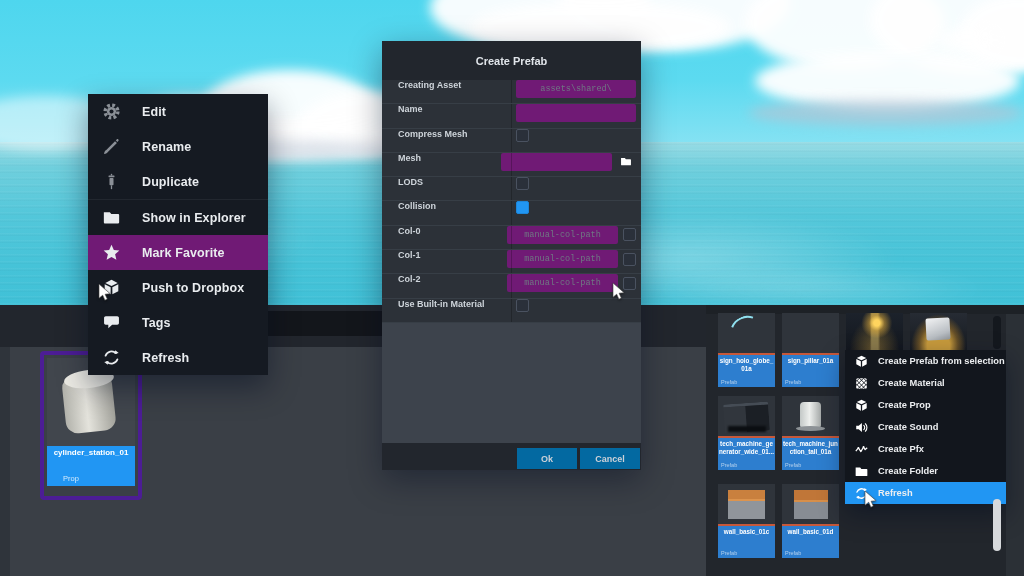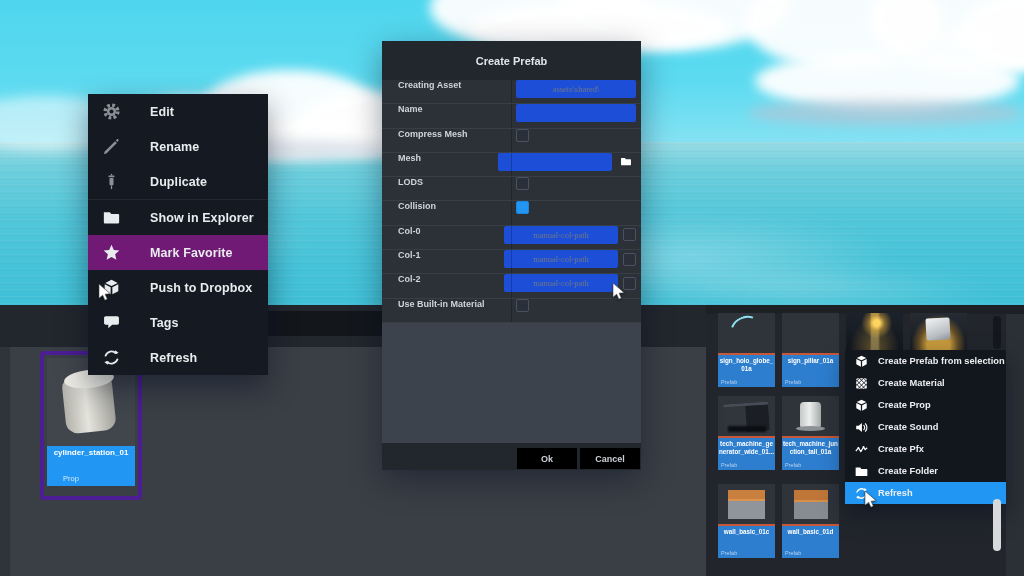--- a/index.html
+++ b/index.html
@@ -80,21 +80,21 @@
   .thumb-machine-junction::before{content:"";position:absolute;left:18px;top:6px;width:21px;height:26px;border-radius:4px 4px 3px 3px;
     background:linear-gradient(90deg,#c3c8c7,#edefed 45%,#a6aaa9)}
   .thumb-machine-junction::after{content:"";position:absolute;left:14px;top:30px;width:29px;height:5px;border-radius:50%;background:#8d9296}
   .thumb-wall-basic-c,.thumb-wall-basic-d{background:linear-gradient(180deg,#14171c,#191d23)}
   .thumb-wall-basic-c::before,.thumb-wall-basic-d::before{content:"";position:absolute;left:10px;top:6px;width:37px;height:29px;
     background:linear-gradient(180deg,#c9803e 0 32%,#dc944e 32% 37%,#90959b 39% 100%)}
   .thumb-wall-basic-d::before{left:12px;width:34px;background:linear-gradient(180deg,#c07638 0 35%,#d78f4a 35% 40%,#878c93 42% 100%)}
 
   
   .menu-left{left:88px;top:94px;width:180px;background:#151a22;z-index:20;box-shadow:0 12px 28px rgba(0,10,30,.45)}
-  .mitem{height:35px;display:flex;align-items:center;padding-left:12px;gap:28px;
+  .mitem{height:35px;display:flex;align-items:center;padding-left:12px;gap:20px;
     font-size:12.5px;font-weight:600;color:#e9ecef;letter-spacing:.1px}
   .mitem .ic{width:22px;display:flex;justify-content:center;align-items:center}
   .mitem .ic svg{width:17px;height:17px}
   .mitem.dim .ic{color:#8b9097}
   .mitem.hl{background:#701a75}
   .mitem.sep{border-top:1px solid rgba(255,255,255,.06)}
 
   .menu-right{left:845px;top:350px;width:161px;background:#12161d;z-index:20;box-shadow:0 10px 24px rgba(0,10,30,.45)}
   .rmitem{height:22px;display:flex;align-items:center;padding-left:8px;gap:8px;
     font-size:9.3px;font-weight:600;color:#eceef0;white-space:nowrap}
@@ -104,31 +104,31 @@
 
   
   .dialog{left:382px;top:41px;width:259px;height:429px;background:#2c3138;z-index:15;box-shadow:0 10px 30px rgba(0,10,30,.4)}
   .dlg-header{height:39px;display:flex;align-items:center;justify-content:center;background:#22262d;
     font-size:11px;font-weight:bold;color:#e1e5ea}
   .dlg-body{position:absolute;left:0;right:0;top:39px;height:243px}
   .dlg-row{height:24.3px;box-sizing:border-box;display:flex;align-items:flex-start;border-bottom:1px solid #373e46;position:relative}
   .dlg-row::before{content:"";position:absolute;left:129px;top:0;bottom:0;width:1px;background:rgba(0,0,0,.22)}
   .dlg-label{width:114px;padding-left:16px;font-size:9px;font-weight:bold;color:#ced4da;white-space:nowrap}
   .dlg-value{flex:1;display:flex;align-items:center;padding-left:4px;padding-right:5px}
-  .dlg-input{height:16px;background:#1d4ed8;border:0;border-radius:2px;flex:1;min-width:0;
-    font-family:Liberation Serif, serif;font-size:8.5px;color:#aab1ba;text-align:center;outline:none}
+  .dlg-input{height:16px;background:#701a75;border:0;border-radius:2px;flex:1;min-width:0;
+    font-family:Liberation Mono, monospace;font-size:8.5px;color:#aab1ba;text-align:center;outline:none}
   .dlg-input::placeholder{color:#6f7883}
   .cb{width:13px;height:13px;box-sizing:border-box;border-radius:2px;background:#2a303a;border:1px solid #4a5260;flex:none}
   .cb.on{background:#2196f3;border-color:#1d86da}
   .browse{width:20px;height:16px;display:flex;align-items:center;justify-content:center;color:#fff;flex:none;margin-left:4px}
   .browse svg{width:12px;height:11px}
   .cb.pushed{margin-left:5px}
   .dlg-section{position:absolute;left:0;right:0;top:282px;height:120px;background:#3d434c}
   .dlg-footer{position:absolute;left:0;right:0;top:402px;height:27px;background:#22262d}
-  .btn{position:absolute;top:5px;width:60px;height:21px;background:#000000;display:flex;align-items:center;justify-content:center;
+  .btn{position:absolute;top:5px;width:60px;height:21px;background:#0369a1;display:flex;align-items:center;justify-content:center;
     font-size:9px;font-weight:bold;color:#ccd1d8;cursor:default}
   .btn-ok{left:135px}.btn-cancel{left:198px}
 
   
   .cursor{position:absolute;z-index:50;width:15px;height:20px}
   .cursor svg{width:15px;height:20px;filter:drop-shadow(0 1px 1px rgba(0,0,0,.5))}
 </style>
 </head>
 <body>
 

